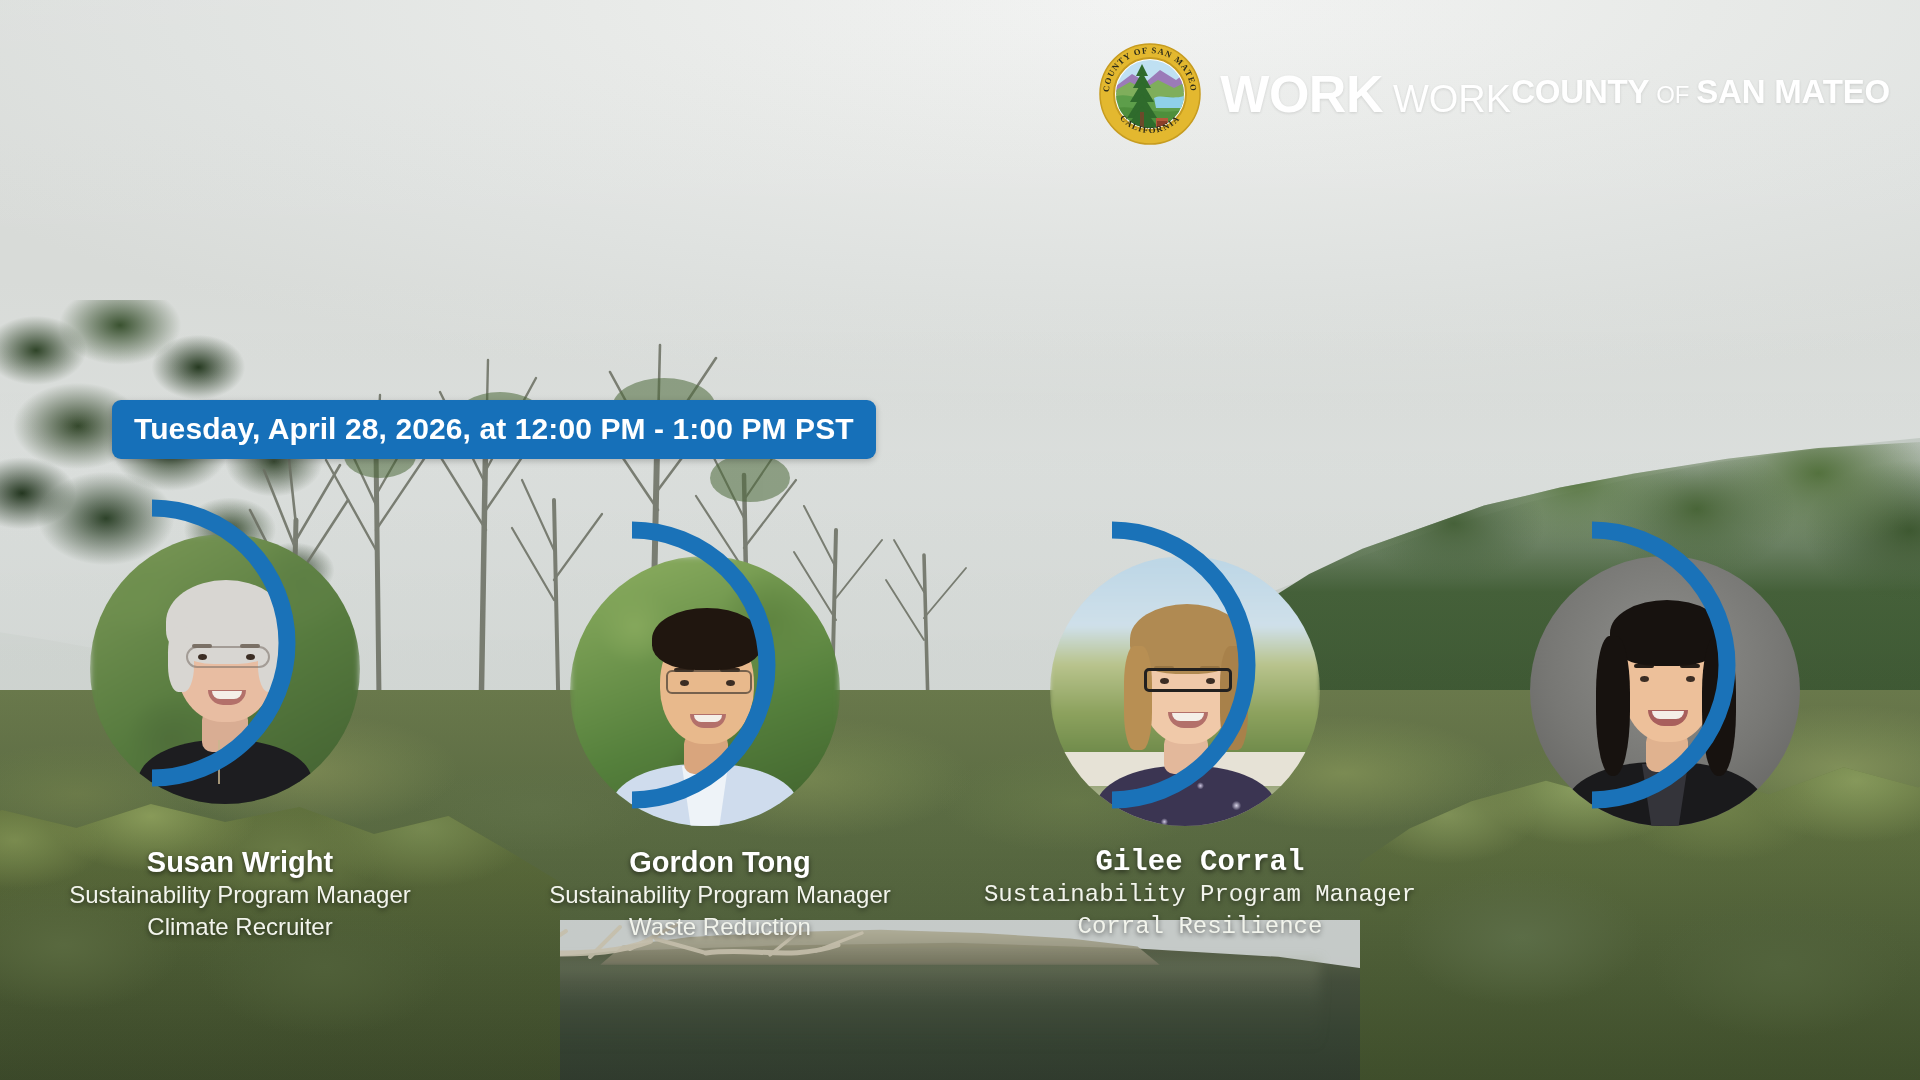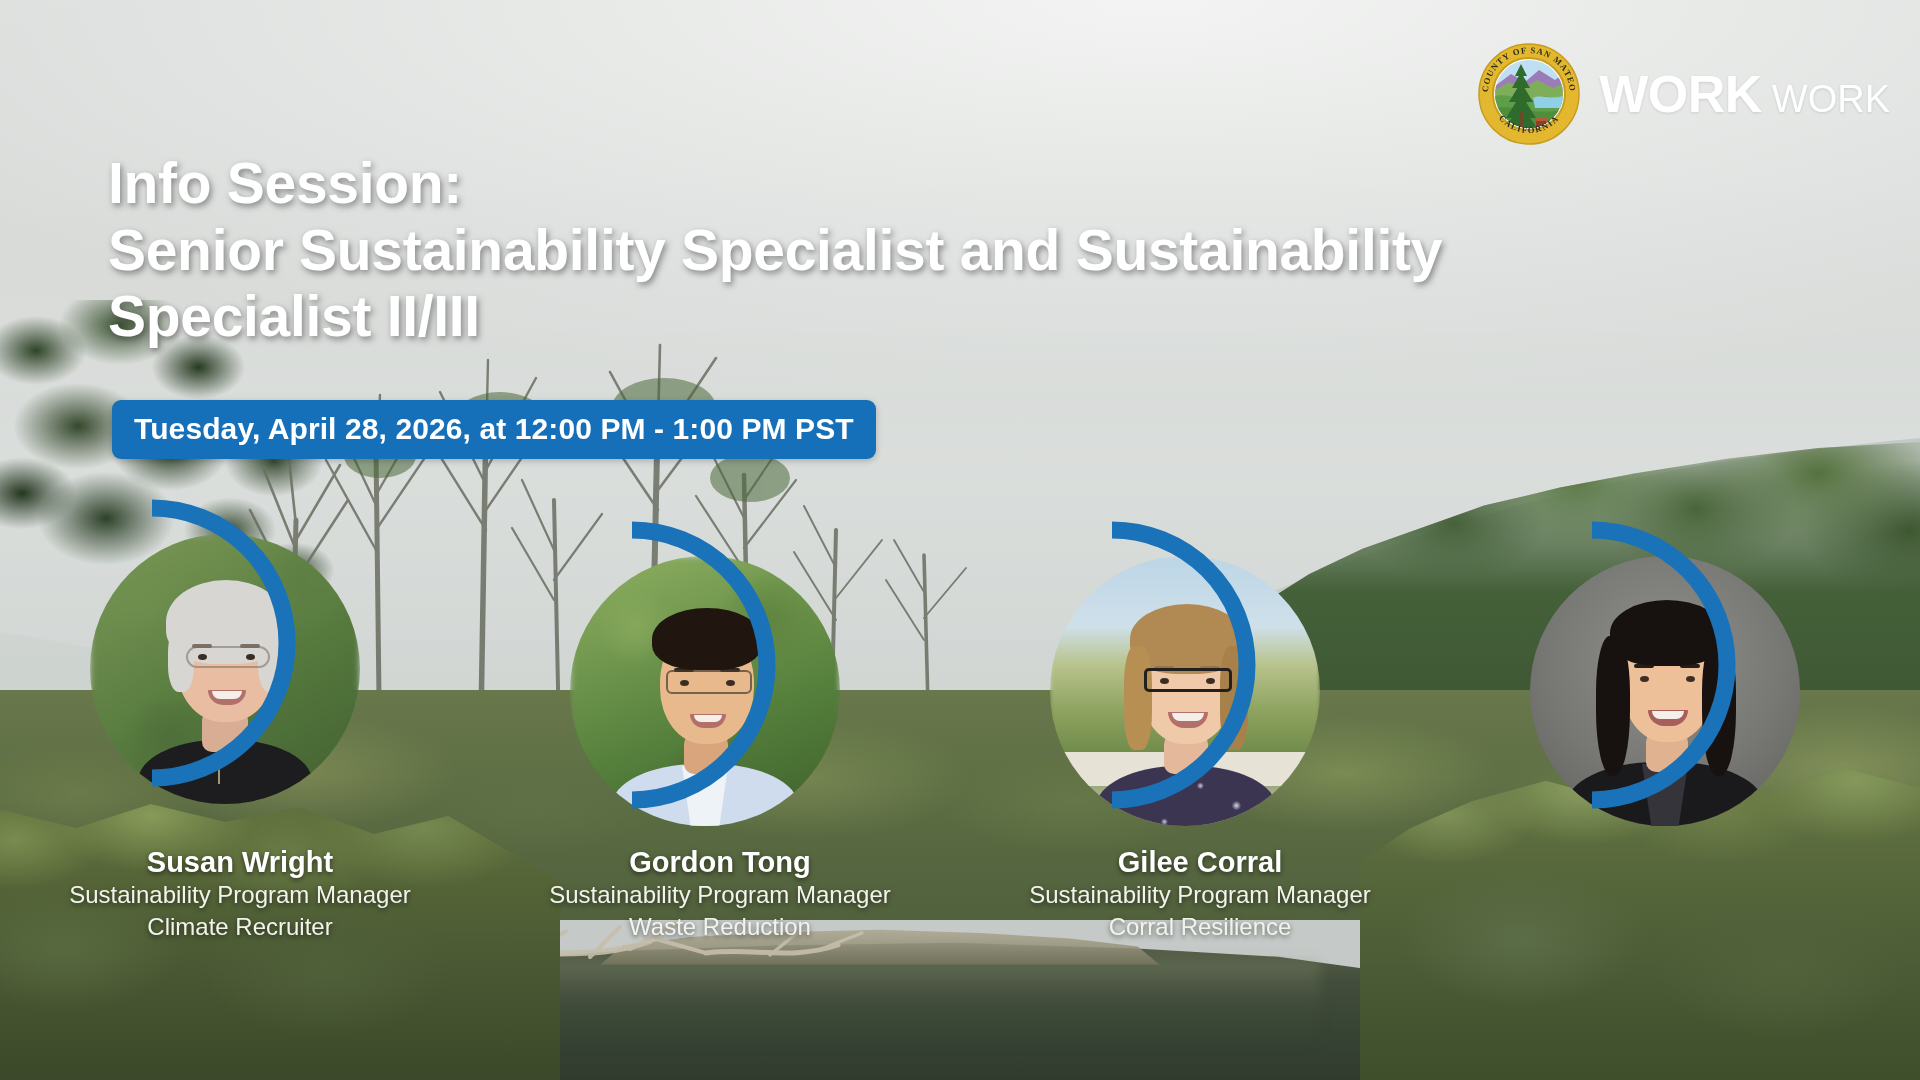--- a/index.html
+++ b/index.html
@@ -237,21 +237,21 @@
     text-align:center; white-space:nowrap;
   }
 
   
   .speaker.s1 .portrait-wrap{ margin-top:0px; }
   .speaker.s2 .portrait-wrap{ margin-top:22px; }
   .speaker.s3 .portrait-wrap{ margin-top:22px; }
   .speaker.s4 .portrait-wrap{ margin-top:22px; }
   .speaker.s1 .txt{ margin-top:8px; }
   .speaker.s2 .txt{ margin-top:-14px; }
-  .speaker.s3 .txt{ margin-top:-14px; }
+  .speaker.s3 .txt{ margin-top:-14px;font-family:Liberation Mono, monospace; }
   .speaker.s4 .txt{ margin-top:-14px; }
   .txt{ display:flex; flex-direction:column; align-items:center; }
 
   
   .face{ position:absolute; inset:0; }
   .fbg{ position:absolute; inset:0; }
   .fbg.green{
     background:
       radial-gradient(circle 60px at 18% 22%, #6e8f4e 0%, rgba(110,143,78,0) 70%),
       radial-gradient(circle 70px at 78% 18%, #5d7f44 0%, rgba(93,127,68,0) 70%),
@@ -388,28 +388,28 @@
           <textPath href="#arcBot" startOffset="50%" text-anchor="middle">CALIFORNIA</textPath>
         </text>
       </svg>
     </div>
 
     <div class="brand" data-interactable="false">
       <div class="brand-line1" data-interactable="false">
         <span data-interactable="false">WORK</span>
           <span class="thin" data-interactable="false">WORK</span>
       </div>
+      <div class="brand-line2" data-interactable="false">
+        <span data-interactable="false">COUNTY</span>
+          <span class="thin" data-interactable="false">OF</span>
+          <span data-interactable="false">SAN MATEO</span>
+      </div>
     </div>
   </div>
 
-  <div class="title" data-interactable="false">
-    <span class="ln" data-interactable="false">Info Session:</span>
-    <span class="ln" data-interactable="false">Senior Sustainability Specialist and Sustainability</span>
-    <span class="ln" data-interactable="false">Specialist II/III</span>
-  </div>
 
   <div class="date-chip" data-interactable="false">Tuesday, April 28, 2026, at 12:00 PM - 1:00 PM PST</div>
 
   <div class="speakers" data-interactable="false">
 
     <div class="speaker s1" data-interactable="false">
       <div class="portrait-wrap" data-interactable="false">
         <div class="avatar" data-interactable="false">
           <div class="photo face" data-interactable="false">
             <div class="fbg green"></div>

